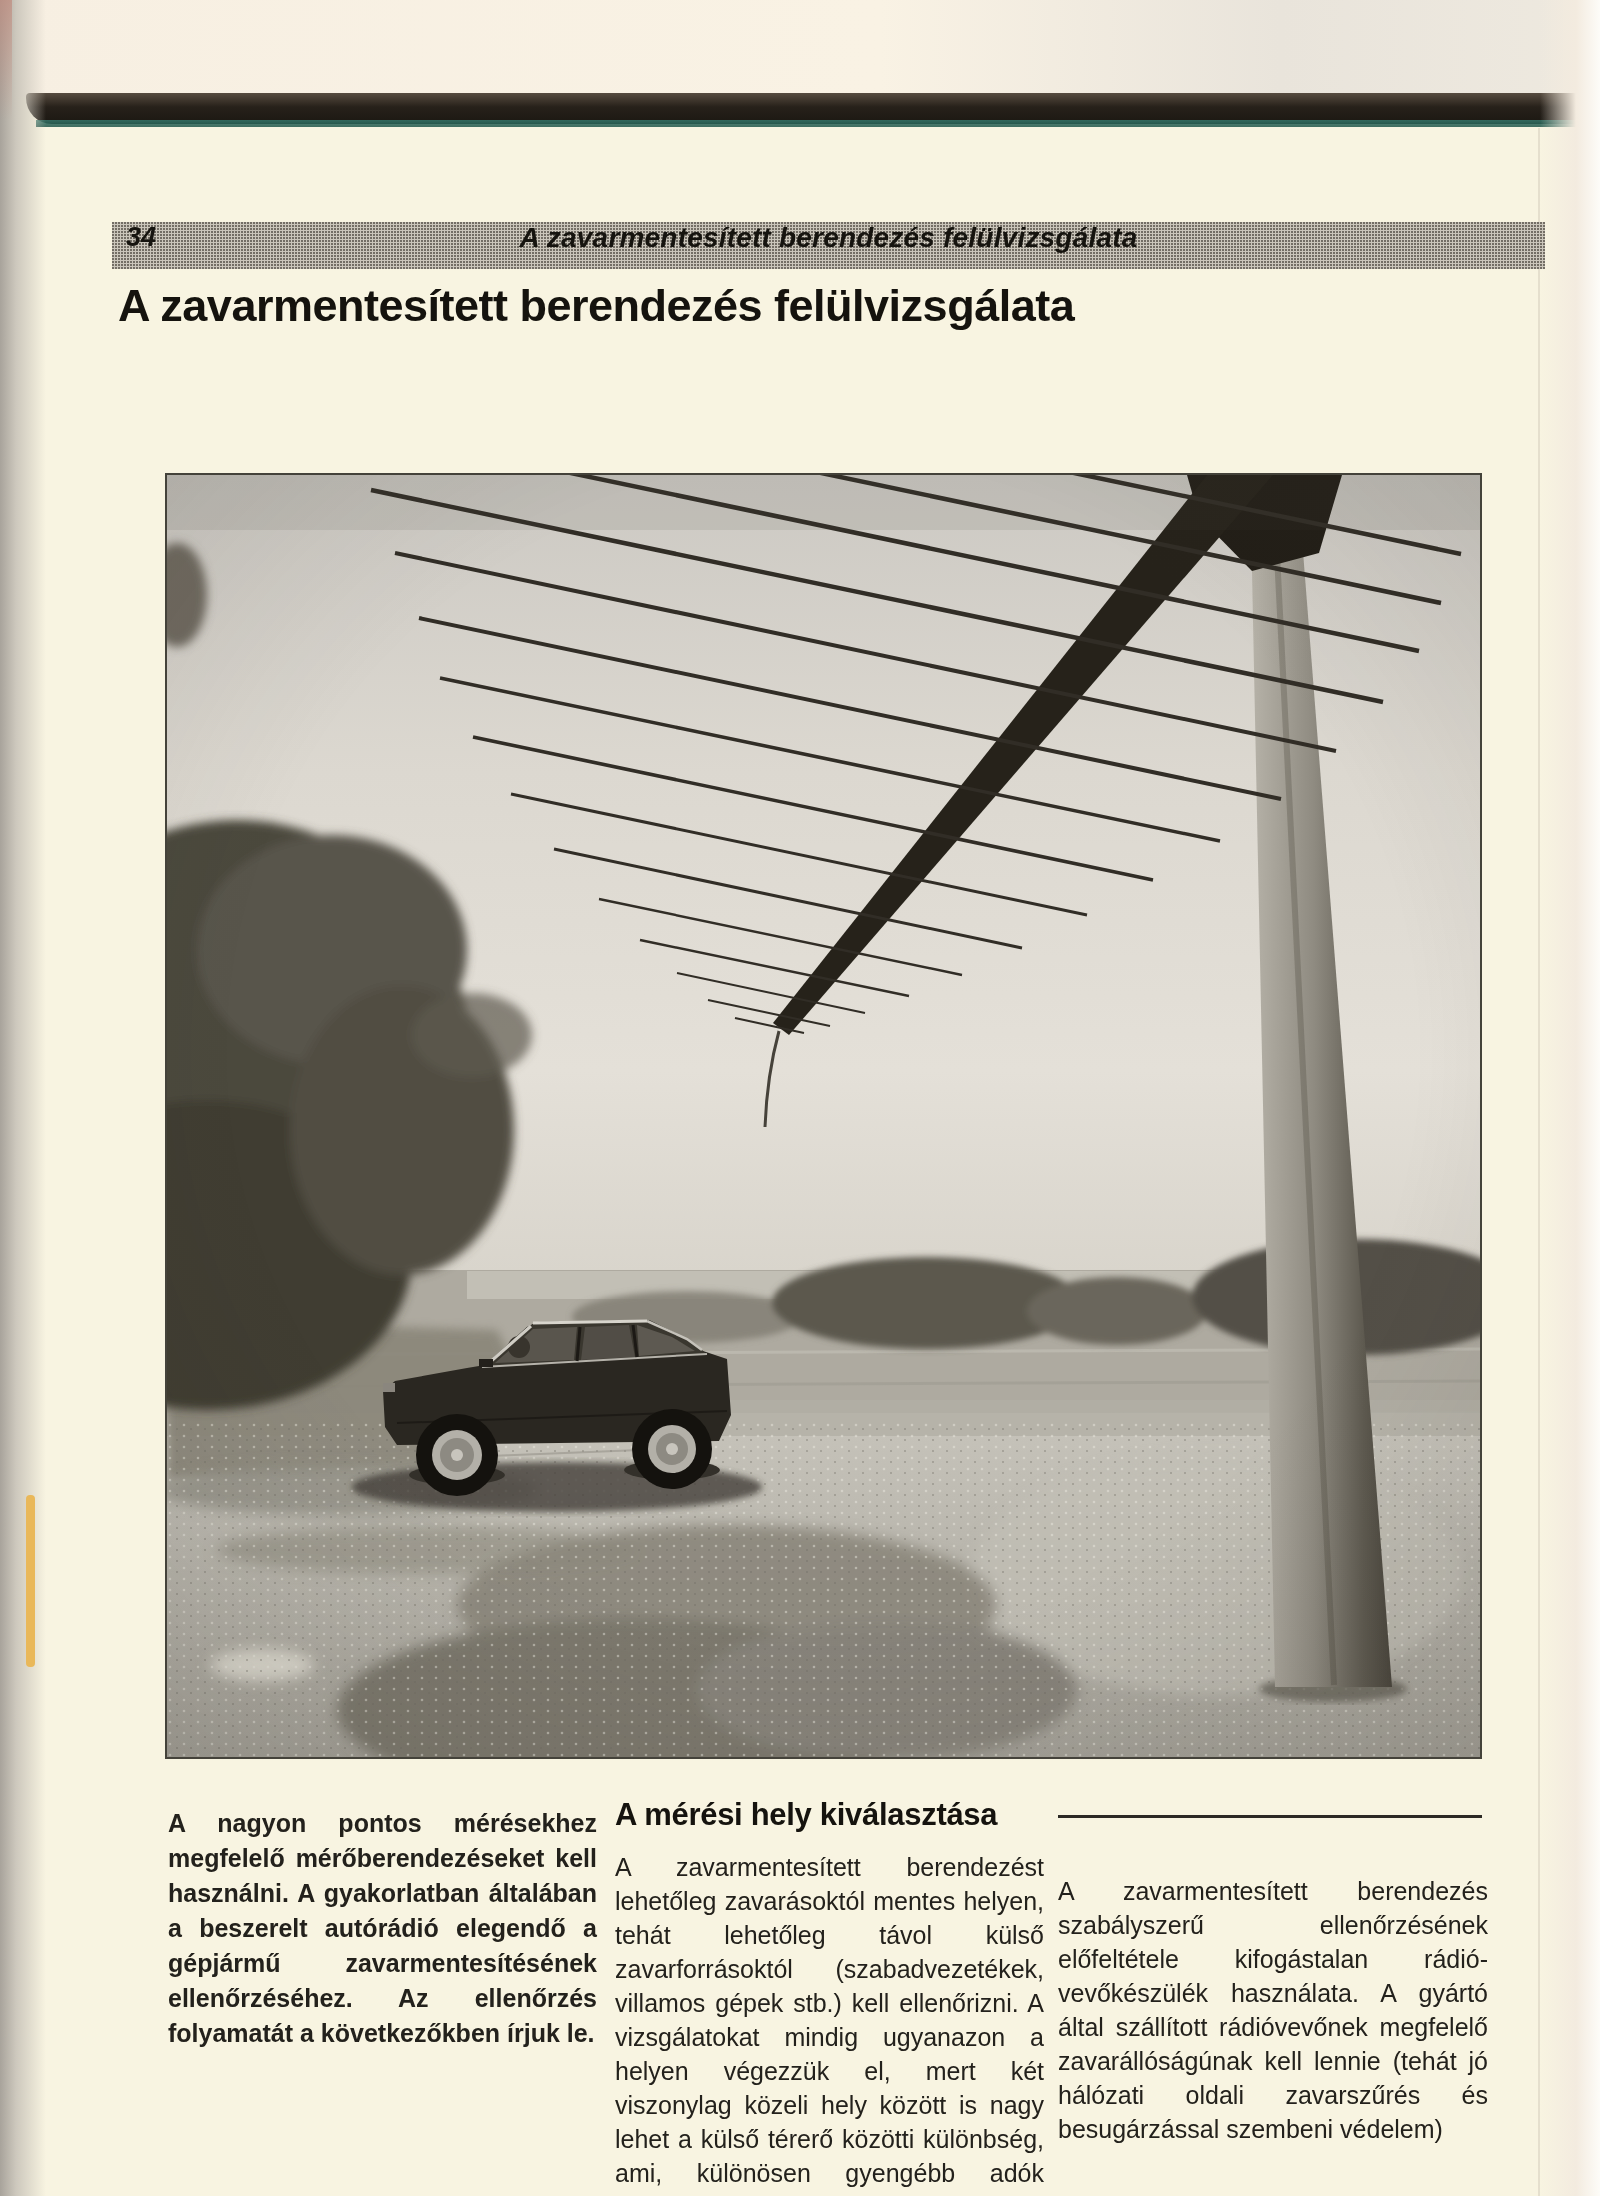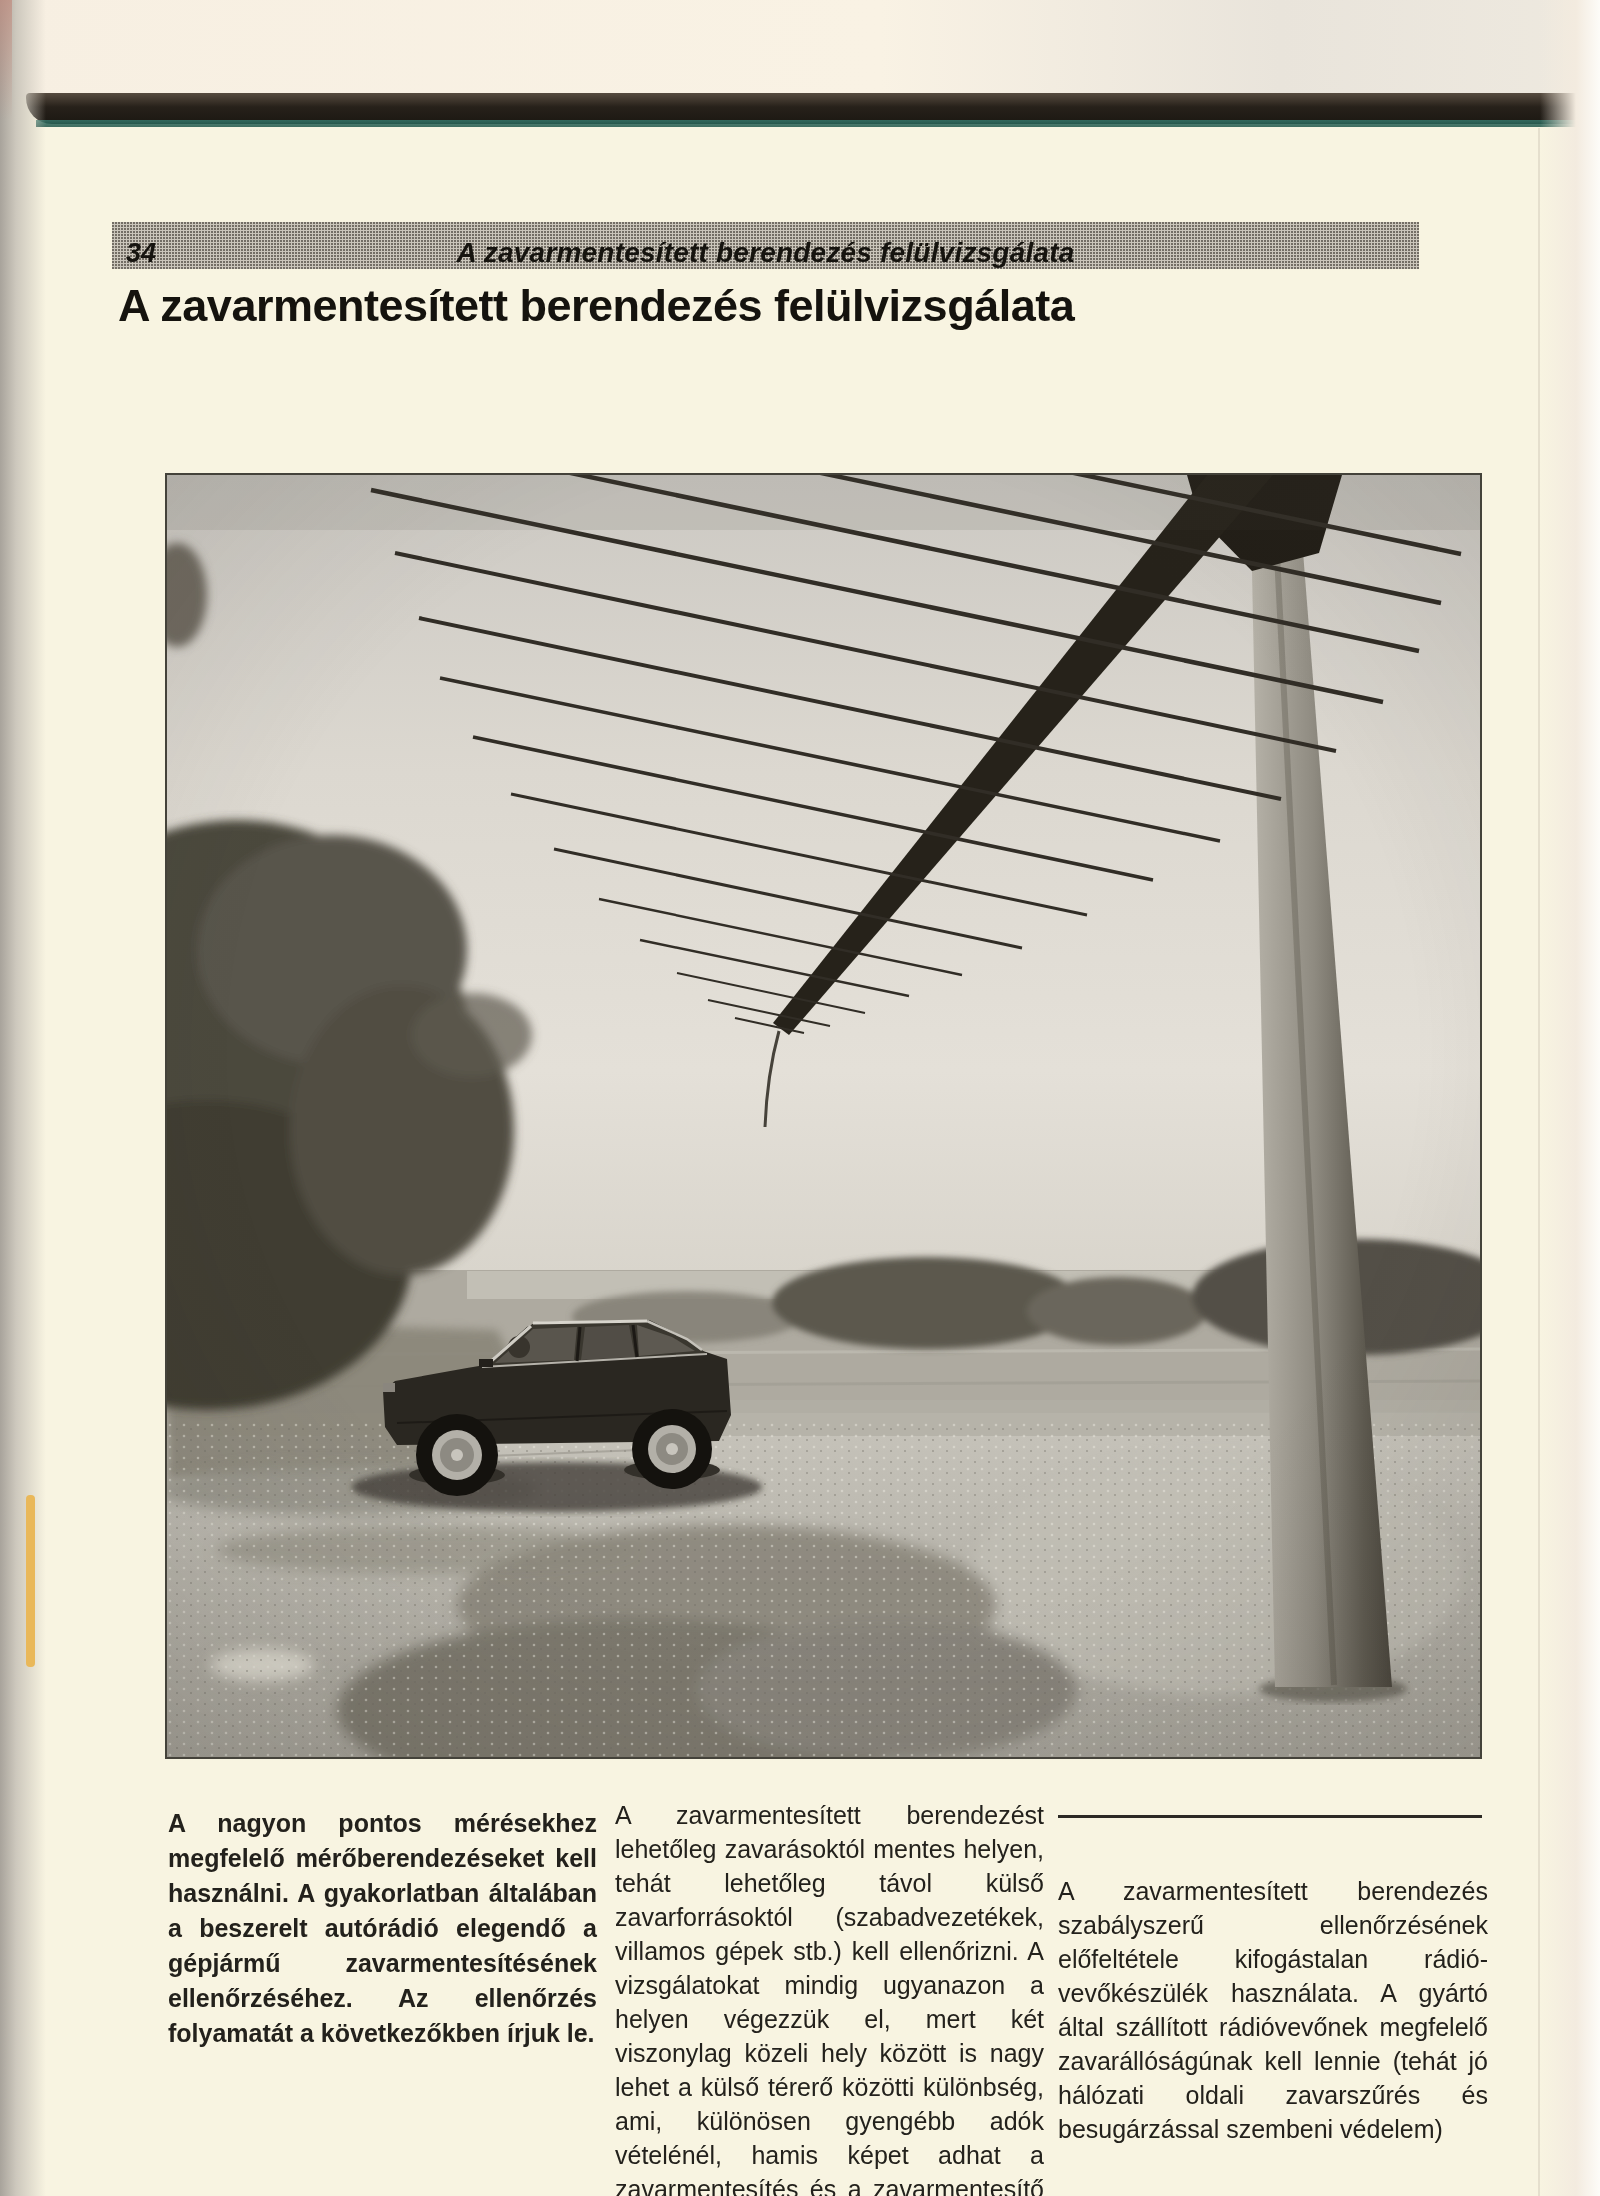--- a/index.html
+++ b/index.html
@@ -19,24 +19,24 @@
   .spine-red{position:absolute;left:0;top:0;width:12px;height:120px;
     background:linear-gradient(to bottom,#c08a7d,rgba(180,165,145,0));opacity:.7;}
   .right-edge{position:absolute;right:0;top:0;width:60px;height:2196px;
     background:linear-gradient(to left,#fdfcf8 0%,#f3ebdf 40%,rgba(248,244,225,0) 100%);}
   .right-line{position:absolute;left:1538px;top:128px;width:2px;height:2068px;
     background:rgba(120,110,95,.15);}
   .bookmark{position:absolute;left:26px;top:1495px;width:9px;height:172px;
     background:#e9b85a;border-radius:4px;}
 
   
-  .header-band{position:absolute;left:112px;top:222px;width:1307px;height:47px;
+  .header-band{position:absolute;left:112px;top:222px;width:1433px;height:47px;
     background-color:#cbc6bb;
     background-image:radial-gradient(circle at 1px 1px,rgba(42,38,31,.55) 1px,rgba(0,0,0,0) 1.45px);
-    background-size:3px 3px;display:flex;align-items:flex-end;}
+    background-size:3px 3px;display:flex;align-items:flex-start;}
   .band-number{font-style:italic;font-weight:bold;font-size:27px;color:#16140f;
     margin-left:14px;position:relative;z-index:2;}
   .band-title{position:absolute;left:0;right:0;text-align:center;font-style:italic;
     font-weight:bold;font-size:28px;color:#16140f;letter-spacing:.2px;}
 
   .main-title{position:absolute;left:118px;top:280px;width:1400px;
     font-size:45px;font-weight:bold;color:#15130e;letter-spacing:-.5px;}
 
   
   .photo-frame{position:absolute;left:165px;top:473px;width:1313px;height:1282px;
@@ -217,19 +217,20 @@
   </g>
 
   <rect x="0" y="0" width="1313" height="1282" fill="url(#vin)"></rect>
   <rect x="0" y="0" width="1313" height="55" fill="rgba(70,65,55,0.10)"></rect>
 </svg>
 </div>
 
 <div class="col col-left">A nagyon pontos mérésekhez megfelelő mérőberendezéseket kell használni. A gyakorlatban általában a beszerelt autórádió elegendő a gépjármű zavarmentesítésének ellenőrzéséhez. Az ellenőrzés folyamatát a következőkben írjuk le.</div>
 
 <div class="col col-mid">
+  <h2 class="mid-heading">A mérési hely kiválasztása</h2>
   <p>A zavarmentesített berendezést lehetőleg zavarásoktól mentes helyen, tehát lehetőleg távol külső zavarforrásoktól (szabadvezetékek, villamos gépek stb.) kell ellenőrizni. A vizsgálatokat mindig ugyanazon a helyen végezzük el, mert két viszonylag közeli hely között is nagy lehet a külső térerő közötti különbség, ami, különösen gyengébb adók vételénél, hamis képet adhat a zavarmentesítés és a zavarmentesítő eszközök hatékonyságáról.</p>
 </div>
 
 <div class="col col-right">
   <hr class="rule">
   <p class="right-par">A zavarmentesített berendezés szabályszerű ellenőrzésének előfeltétele kifogástalan rádió-vevőkészülék használata. A gyártó által szállított rádióvevőnek megfelelő zavarállóságúnak kell lennie (tehát jó hálózati oldali zavarszűrés és besugárzással szembeni védelem)</p>
 </div>
 
 </body></html>

